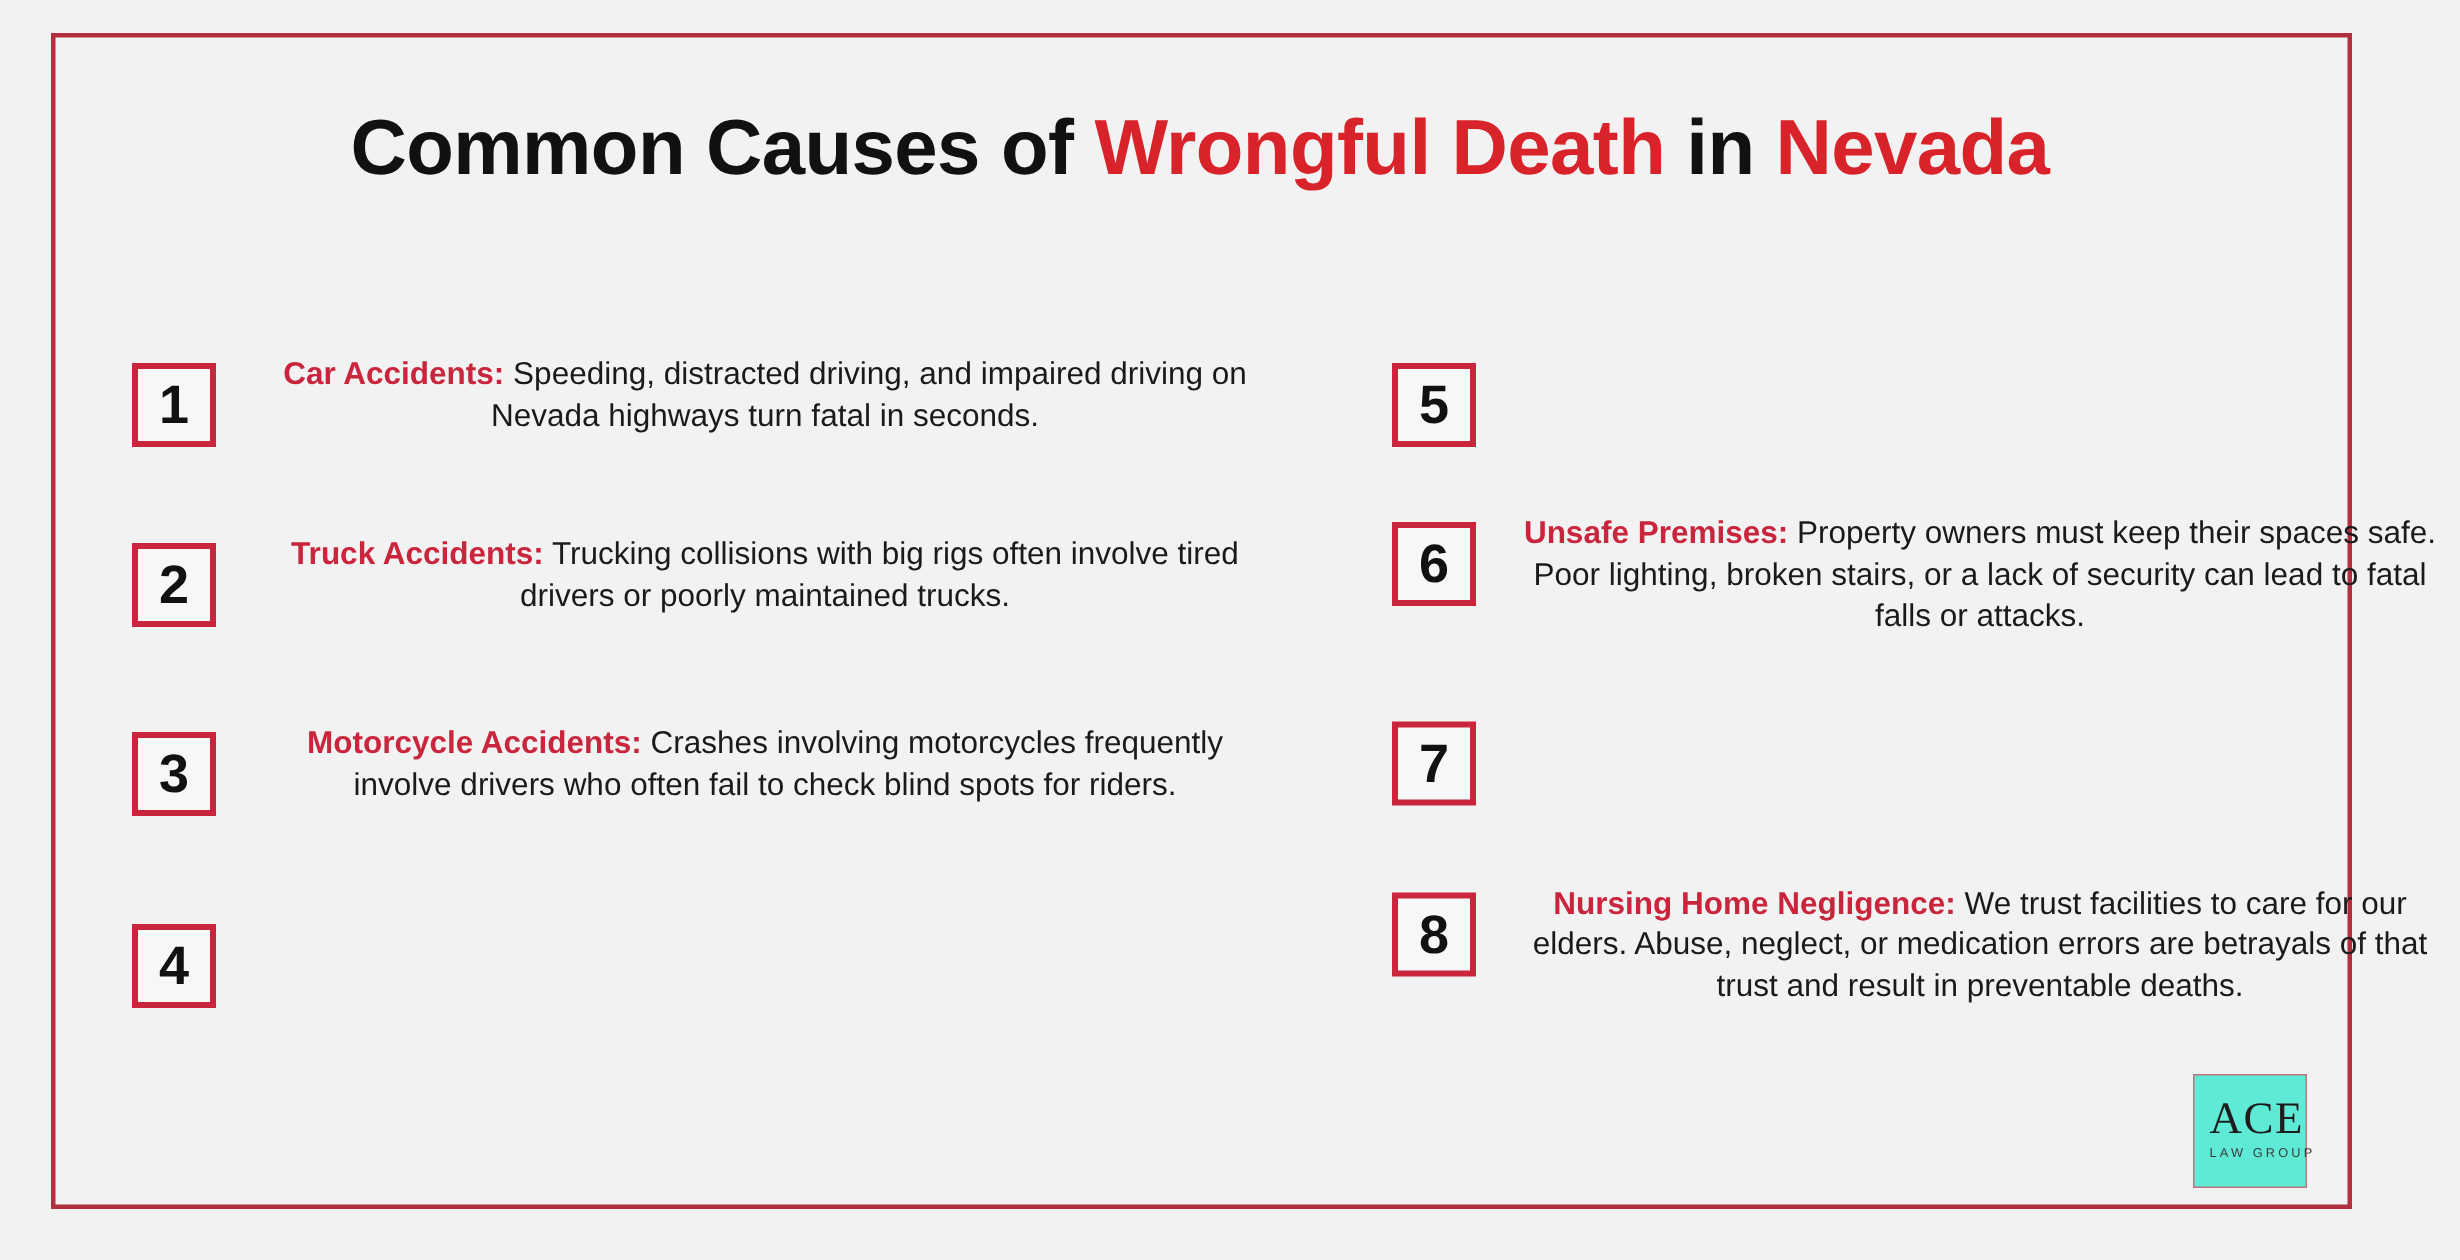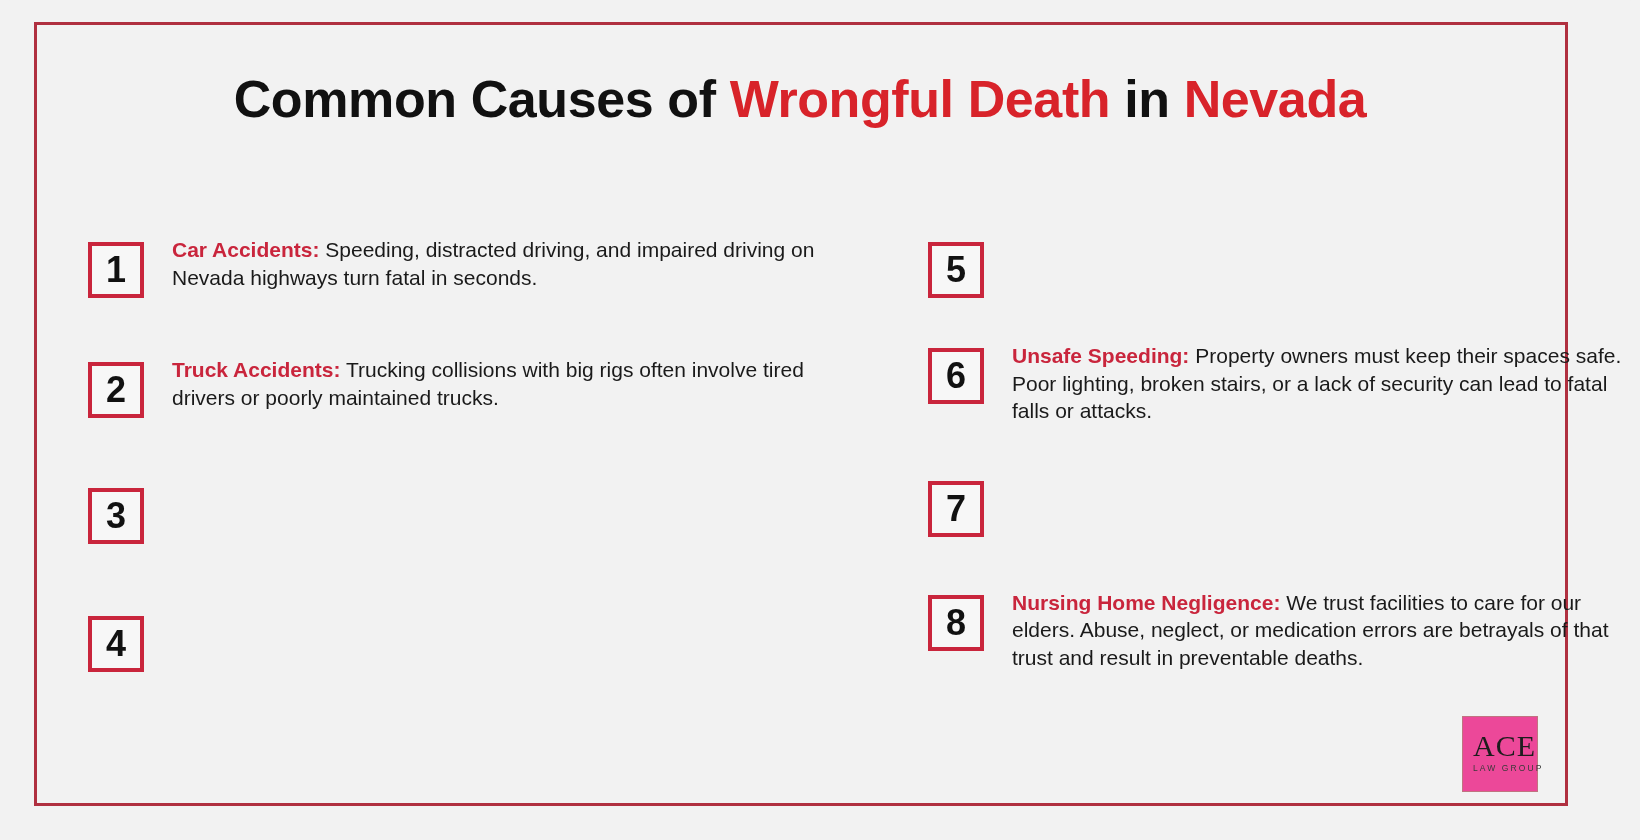--- a/index.html
+++ b/index.html
@@ -93,35 +93,36 @@
     color: #111111;
     line-height: 1;
     margin-top: 6px;
   }
 
   .item-text {
     margin-left: 28px;
     font-size: 21px;
     line-height: 27.5px;
     color: #1a1a1a;
+    text-align: center;
   }
   .item-text .label {
     font-weight: 700;
     color: #c9253c;
   }
 
   
   .logo {
     position: absolute;
     left: 1462px;
     top: 716px;
     width: 76px;
     height: 76px;
     border: 1.5px solid #c07480;
-    background: #ec4899;
+    background: #5eead4;
   }
   .logo-inner {
     position: absolute;
     left: 10px;
     top: 14px;
     width: 86px;
     text-align: left;
   }
   .logo-ace {
     font-size: 30px;
@@ -158,37 +159,38 @@
         <div class="item-text"><span class="label">Car Accidents:</span><span> Speeding, distracted driving, and impaired driving on Nevada highways turn fatal in seconds.</span></div>
       </div>
 
       <div class="item i2">
         <div class="num-box">2</div>
         <div class="item-text"><span class="label">Truck Accidents:</span><span> Trucking collisions with big rigs often involve tired drivers or poorly maintained trucks.</span></div>
       </div>
 
       <div class="item i3">
         <div class="num-box">3</div>
+        <div class="item-text"><span class="label">Motorcycle Accidents:</span><span> Crashes involving motorcycles frequently involve drivers who often fail to check blind spots for riders.</span></div>
       </div>
 
       <div class="item i4">
         <div class="num-box">4</div>
       </div>
 
     </div>
 
     <div class="col col-right">
 
       <div class="item i5">
         <div class="num-box">5</div>
       </div>
 
       <div class="item i6">
         <div class="num-box">6</div>
-        <div class="item-text"><span class="label">Unsafe Speeding:</span><span> Property owners must keep their spaces safe. Poor lighting, broken stairs, or a lack of security can lead to fatal falls or attacks.</span></div>
+        <div class="item-text"><span class="label">Unsafe Premises:</span><span> Property owners must keep their spaces safe. Poor lighting, broken stairs, or a lack of security can lead to fatal falls or attacks.</span></div>
       </div>
 
       <div class="item i7">
         <div class="num-box">7</div>
       </div>
 
       <div class="item i8">
         <div class="num-box">8</div>
         <div class="item-text"><span class="label">Nursing Home Negligence:</span><span> We trust facilities to care for our elders. Abuse, neglect, or medication errors are betrayals of that trust and result in preventable deaths.</span></div>
       </div>

